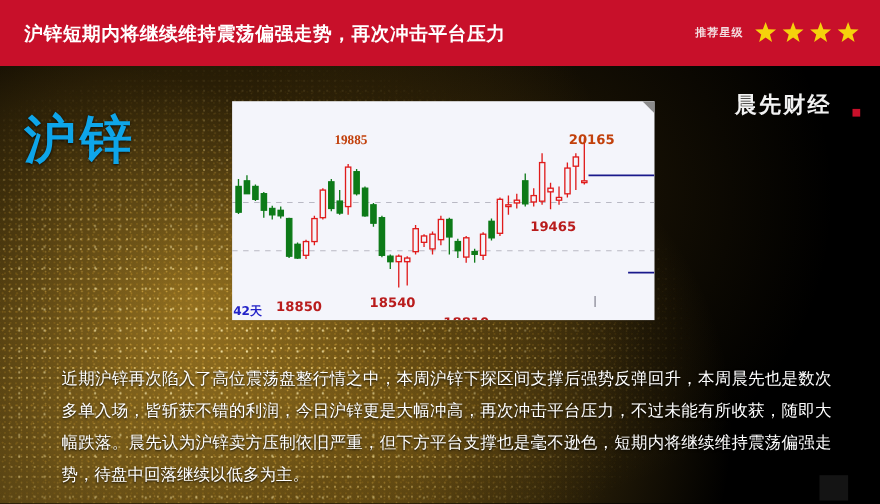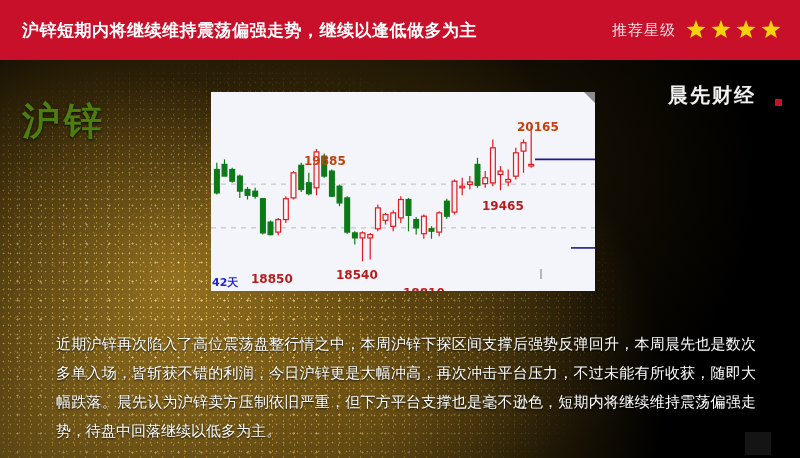--- a/index.html
+++ b/index.html
@@ -59,42 +59,42 @@
     font-size:17px;
     font-weight:bold;
     letter-spacing:.5px;
     white-space:nowrap;
   }
   .header-right{
     position:absolute;right:18px;top:0;height:60px;
     display:flex;align-items:center;gap:9px;
   }
   .rating-label{
-    color:#f3dfe2;font-size:15px;font-weight:normal;letter-spacing:1px;
+    color:#f3dfe2;font-size:10px;font-weight:bold;letter-spacing:1px;
   }
   .stars{display:flex;gap:3px;align-items:center;}
   .star{ width:22px;height:22px;display:block;}
 
   
   .brand{
     position:absolute;right:18px;top:82px;
     display:flex;align-items:flex-end;gap:19px;
   }
   .brand-text{
     color:#f2f2f2;font-size:20px;font-weight:bold;letter-spacing:2px;
   }
   .brand-dot{
     width:7px;height:7px;background:#c8102a;margin-bottom:3px;display:block;
   }
 
   
   .product-title{
     position:absolute;left:22px;top:96px;
-    color:#4d7c0f;
-    font-size:38px;font-weight:bold;letter-spacing:4px;
+    color:#0ea5e9;
+    font-size:47px;font-weight:bold;letter-spacing:4px;
     text-shadow:0 1px 3px rgba(0,0,0,.8);
     text-align:center;
   }
 
   
   .chart-panel{
     position:absolute;left:211px;top:92px;width:384px;height:199px;
     background:#f4f5fb;
     overflow:hidden;
   }
@@ -137,21 +137,21 @@
 </head>
 <body>
 
 <div id="stage">
 
   <div class="glitter"></div>
   <div class="specks"></div>
   <div class="specks2"></div>
 
   <div class="header">
-    <div class="header-headline">沪锌短期内将继续维持震荡偏强走势，继续以逢低做多为主</div>
+    <div class="header-headline">沪锌短期内将继续维持震荡偏强走势，再次冲击平台压力</div>
 
     <div class="header-right">
       <div class="rating-label">推荐星级</div>
       <div class="stars" id="stars">
           <svg viewBox="0 0 22 22" class="star">
             <polygon points="11.00,1.00 13.47,7.60 20.51,7.91 14.99,12.30 16.88,19.09 11.00,15.20 5.12,19.09 7.01,12.30 1.49,7.91 8.53,7.60" fill="#f5d20c"></polygon>
           </svg>
           <svg viewBox="0 0 22 22" class="star">
             <polygon points="11.00,1.00 13.47,7.60 20.51,7.91 14.99,12.30 16.88,19.09 11.00,15.20 5.12,19.09 7.01,12.30 1.49,7.91 8.53,7.60" fill="#f5d20c"></polygon>
           </svg>
@@ -344,21 +344,21 @@
         </g>
         <g>
           <line x1="320.2" x2="320.2" y1="33.6" y2="75.8" stroke="#e01b1b" stroke-width="1.2"></line>
           <rect x="317.8" y="72.4" width="4.8" height="1.6" fill="#f4f5fb" stroke="#e01b1b" stroke-width="1.2"></rect>
         </g>
         <line x1="330" x2="330" y1="177" y2="187" stroke="#9a9aa6" stroke-width="1.4"></line>
       </svg>
     <div class="chart-corner"></div>
     <div class="axis-tag">42天</div>
 
-    <div class="ann red" style="left:93px;  top:62px;">19885</div>
+    <div class="ann red" style="left:93px;  top:28px;font-family:Liberation Serif, serif;">19885</div>
     <div class="ann green" style="left:40px; top:180px;">18850</div>
     <div class="ann green" style="left:125px;top:176px;">18540</div>
     <div class="ann green" style="left:192px;top:166px;margin-top:28px;">18810</div>
     <div class="ann green" style="left:271px;top:107px;">19465</div>
     <div class="ann red" style="left:306px;top:28px;">20165</div>
   </div>
 
   <div class="body-copy">近期沪锌再次陷入了高位震荡盘整行情之中，本周沪锌下探区间支撑后强势反弹回升，本周晨先也是数次多单入场，皆斩获不错的利润，今日沪锌更是大幅冲高，再次冲击平台压力，不过未能有所收获，随即大幅跌落。晨先认为沪锌卖方压制依旧严重，但下方平台支撑也是毫不逊色，短期内将继续维持震荡偏强走势，待盘中回落继续以低多为主。</div>
 
   <div class="corner-mark"></div>

